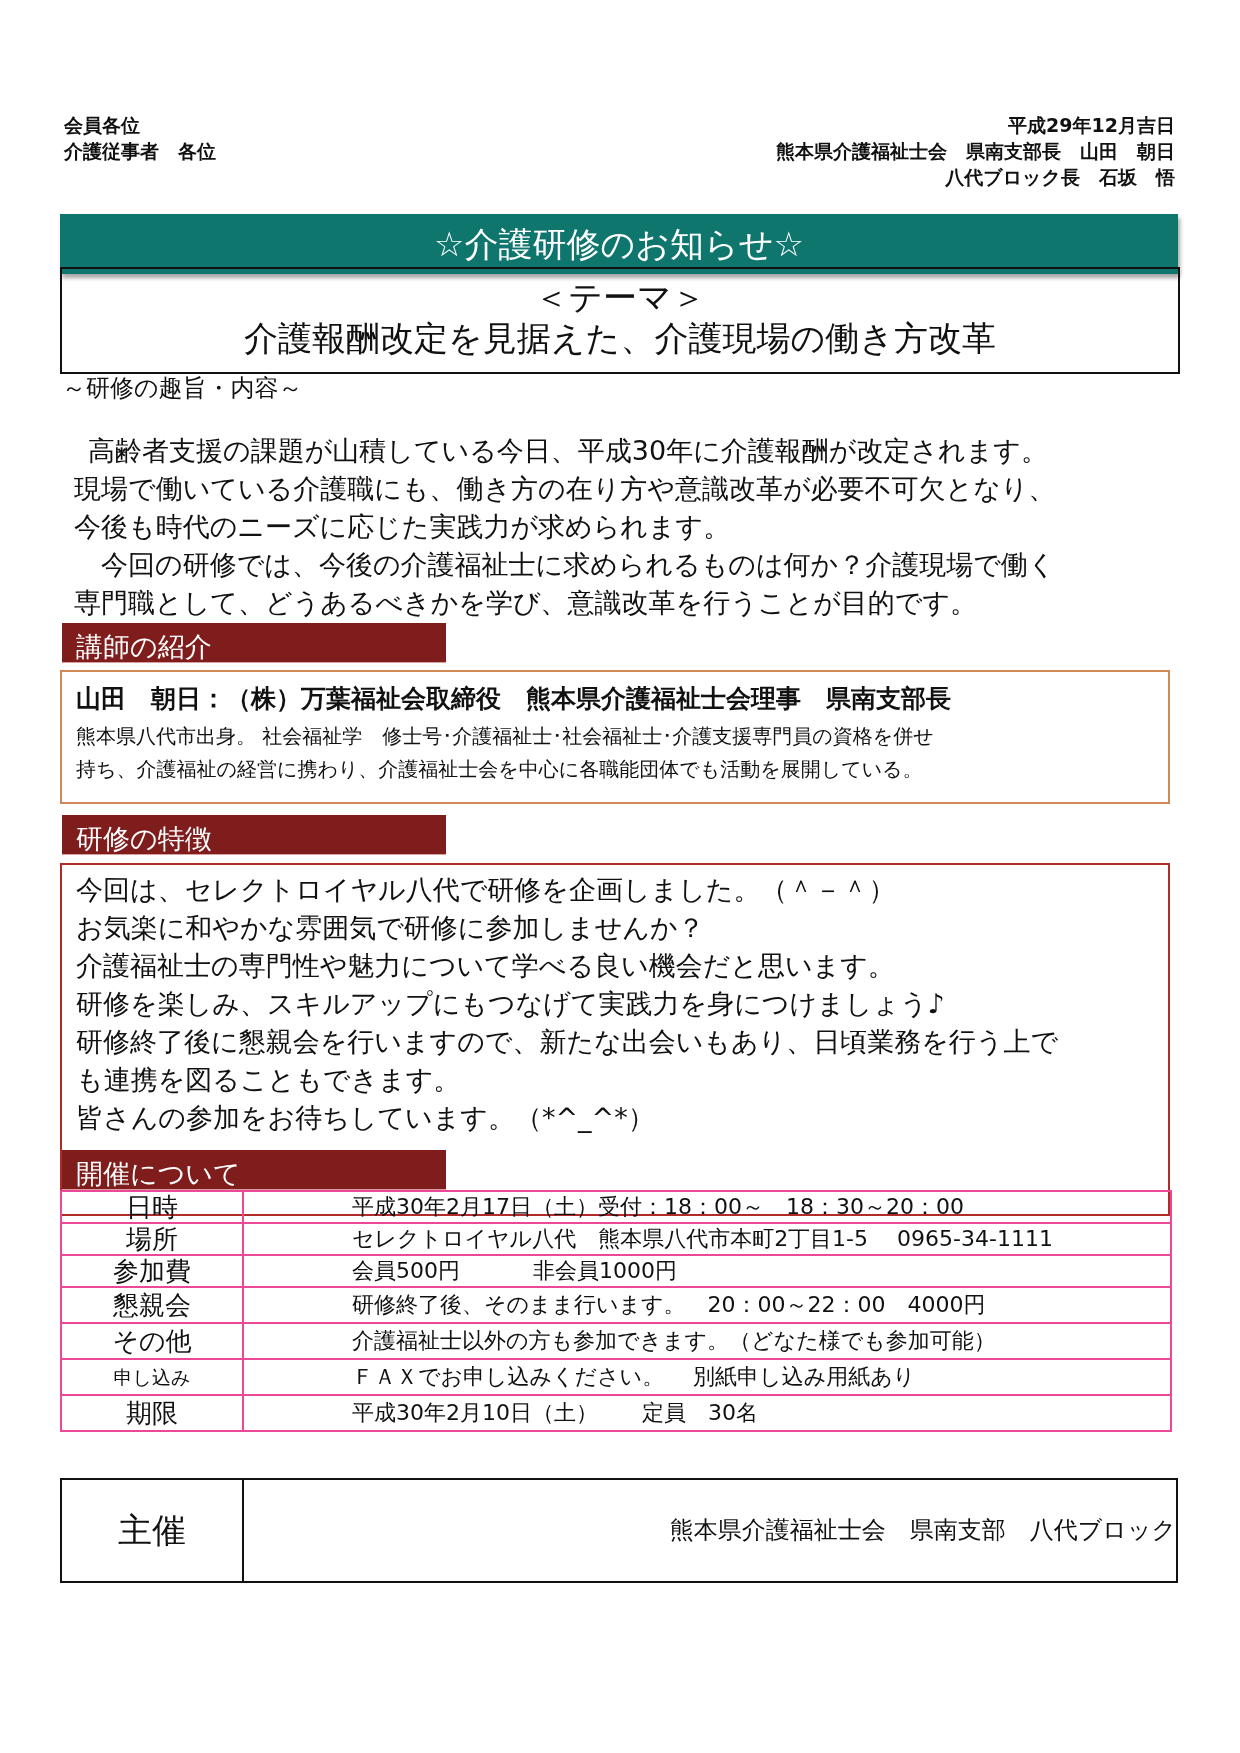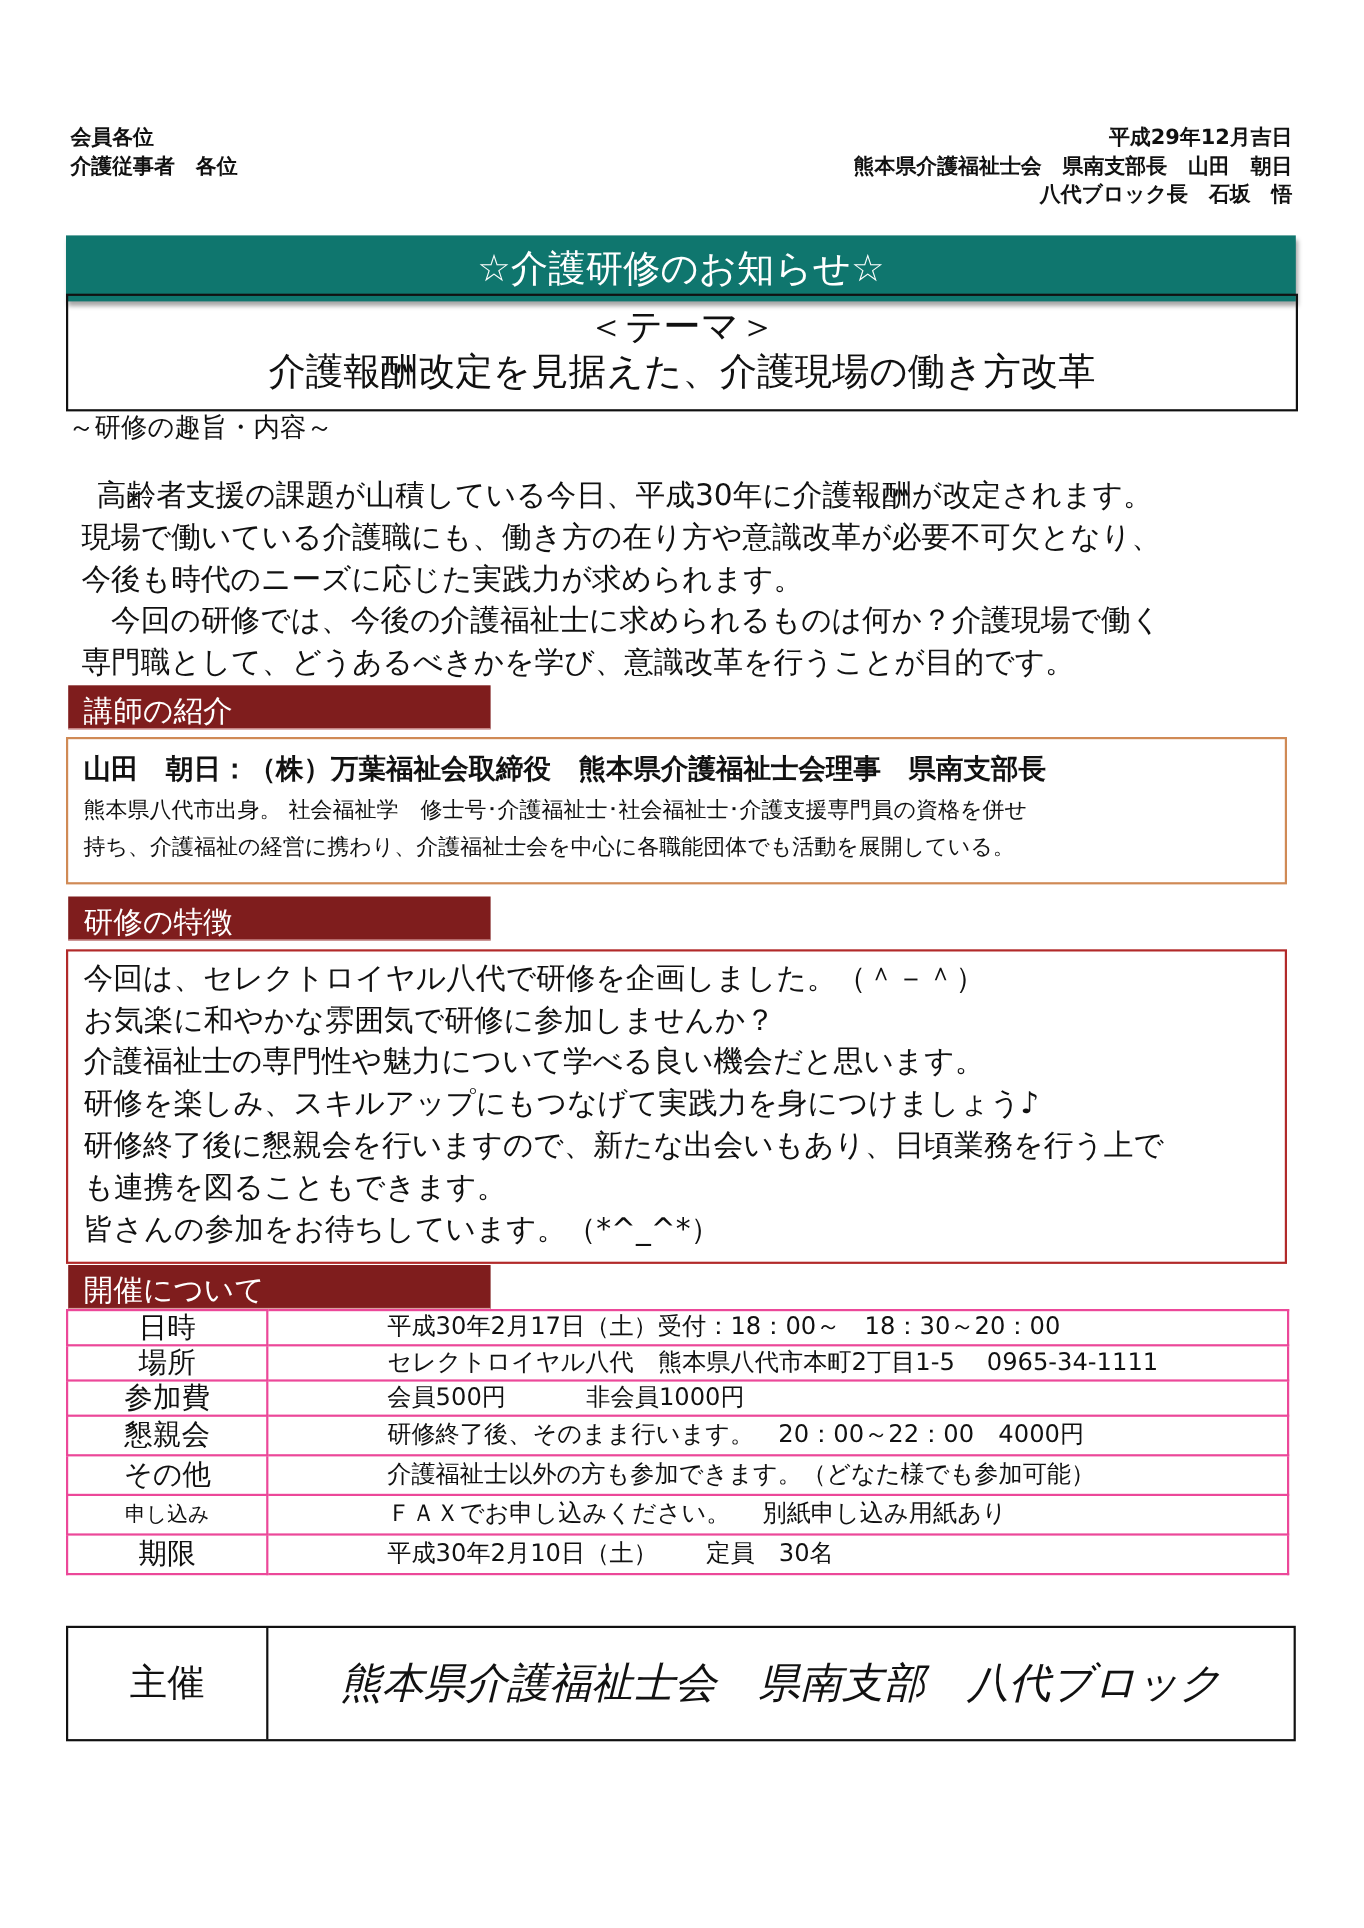--- a/index.html
+++ b/index.html
@@ -24,33 +24,33 @@
 
   .section-tab { left: 62px; width: 384px; height: 40px; background: #7f1d1d; color: #fff;
                  font-size: 27px; line-height: 48px; padding-left: 14px; box-sizing: border-box;
                  overflow: hidden; border-bottom: 1px solid #d9a0a0; }
 
   .lecturer-box { left: 60px; top: 670px; width: 1110px; height: 134px; border: 2px solid #d08a55;
                   box-sizing: border-box; padding: 10px 14px; }
   .lecturer-name { font-size: 25px; line-height: 34px; font-weight: bold; }
   .lecturer-bio { font-size: 20px; line-height: 33px; font-weight: normal; margin-top: 4px; }
 
-  .features-box { left: 60px; top: 863px; width: 1110px; height: 286px; border: 2px solid #b22a2a;
+  .features-box { left: 60px; top: 863px; width: 1110px; height: 353px; border: 2px solid #b22a2a;
                   box-sizing: border-box; padding: 6px 14px; font-size: 27px; line-height: 38px; }
 
   table.info { position: absolute; left: 60px; top: 1190px; width: 1112px; border-collapse: collapse; }
   table.info td { border: 2px solid #ec4899; padding: 0; height: 30px; }
   table.info td.k { width: 180px; text-align: center; font-size: 26px; line-height: 28px; }
   table.info td.k.small { font-size: 19px; }
   table.info td.v { padding-left: 108px; font-size: 22px; line-height: 28px; }
 
   .host-box { left: 60px; top: 1478px; width: 1114px; height: 101px; border: 2px solid #111;
               display: flex; }
   .host-key { width: 180px; border-right: 2px solid #111; text-align: center; font-size: 34px; line-height: 101px; }
-  .host-val { flex: 1; text-align: center; font-size: 38px; line-height: 101px; font-style: italic; }
+  .host-val { flex: 1; text-align: right; font-size: 24px; line-height: 101px; }
 </style>
 </head>
 <body>
 
 <div class="abs header-left">
   <div>会員各位</div>
   <div>介護従事者　各位</div>
 </div>
 
 <div class="abs header-right">

